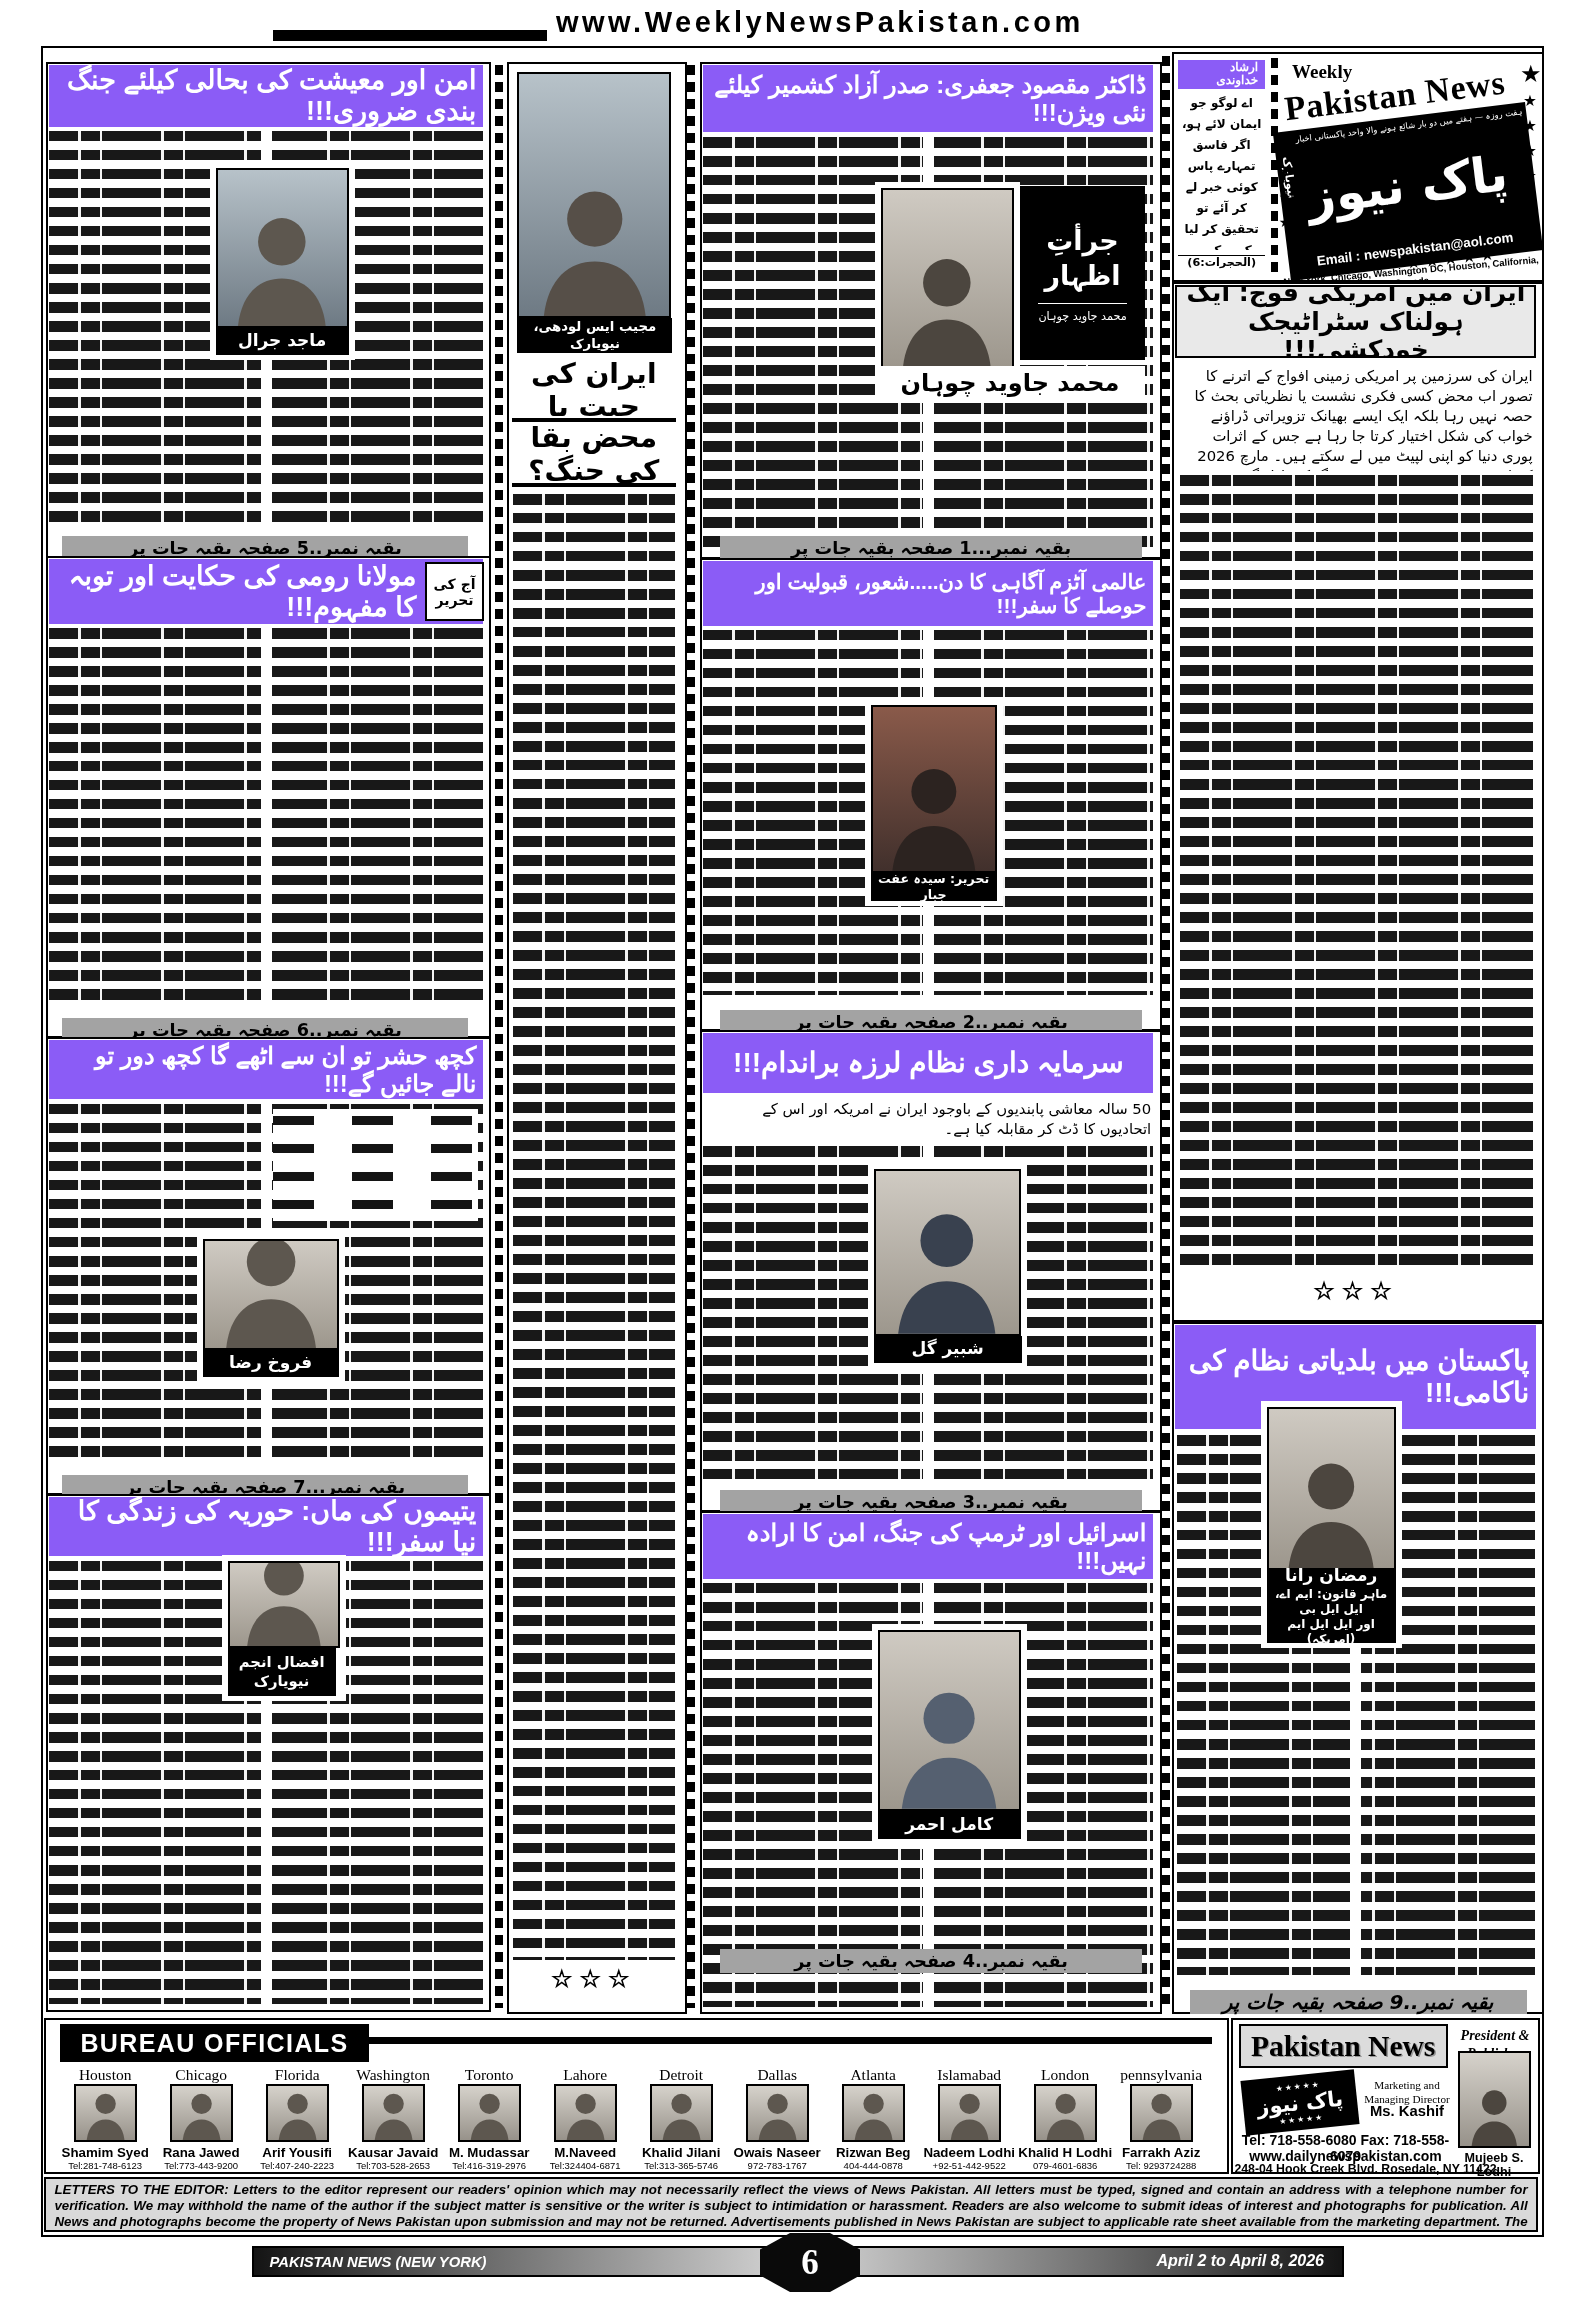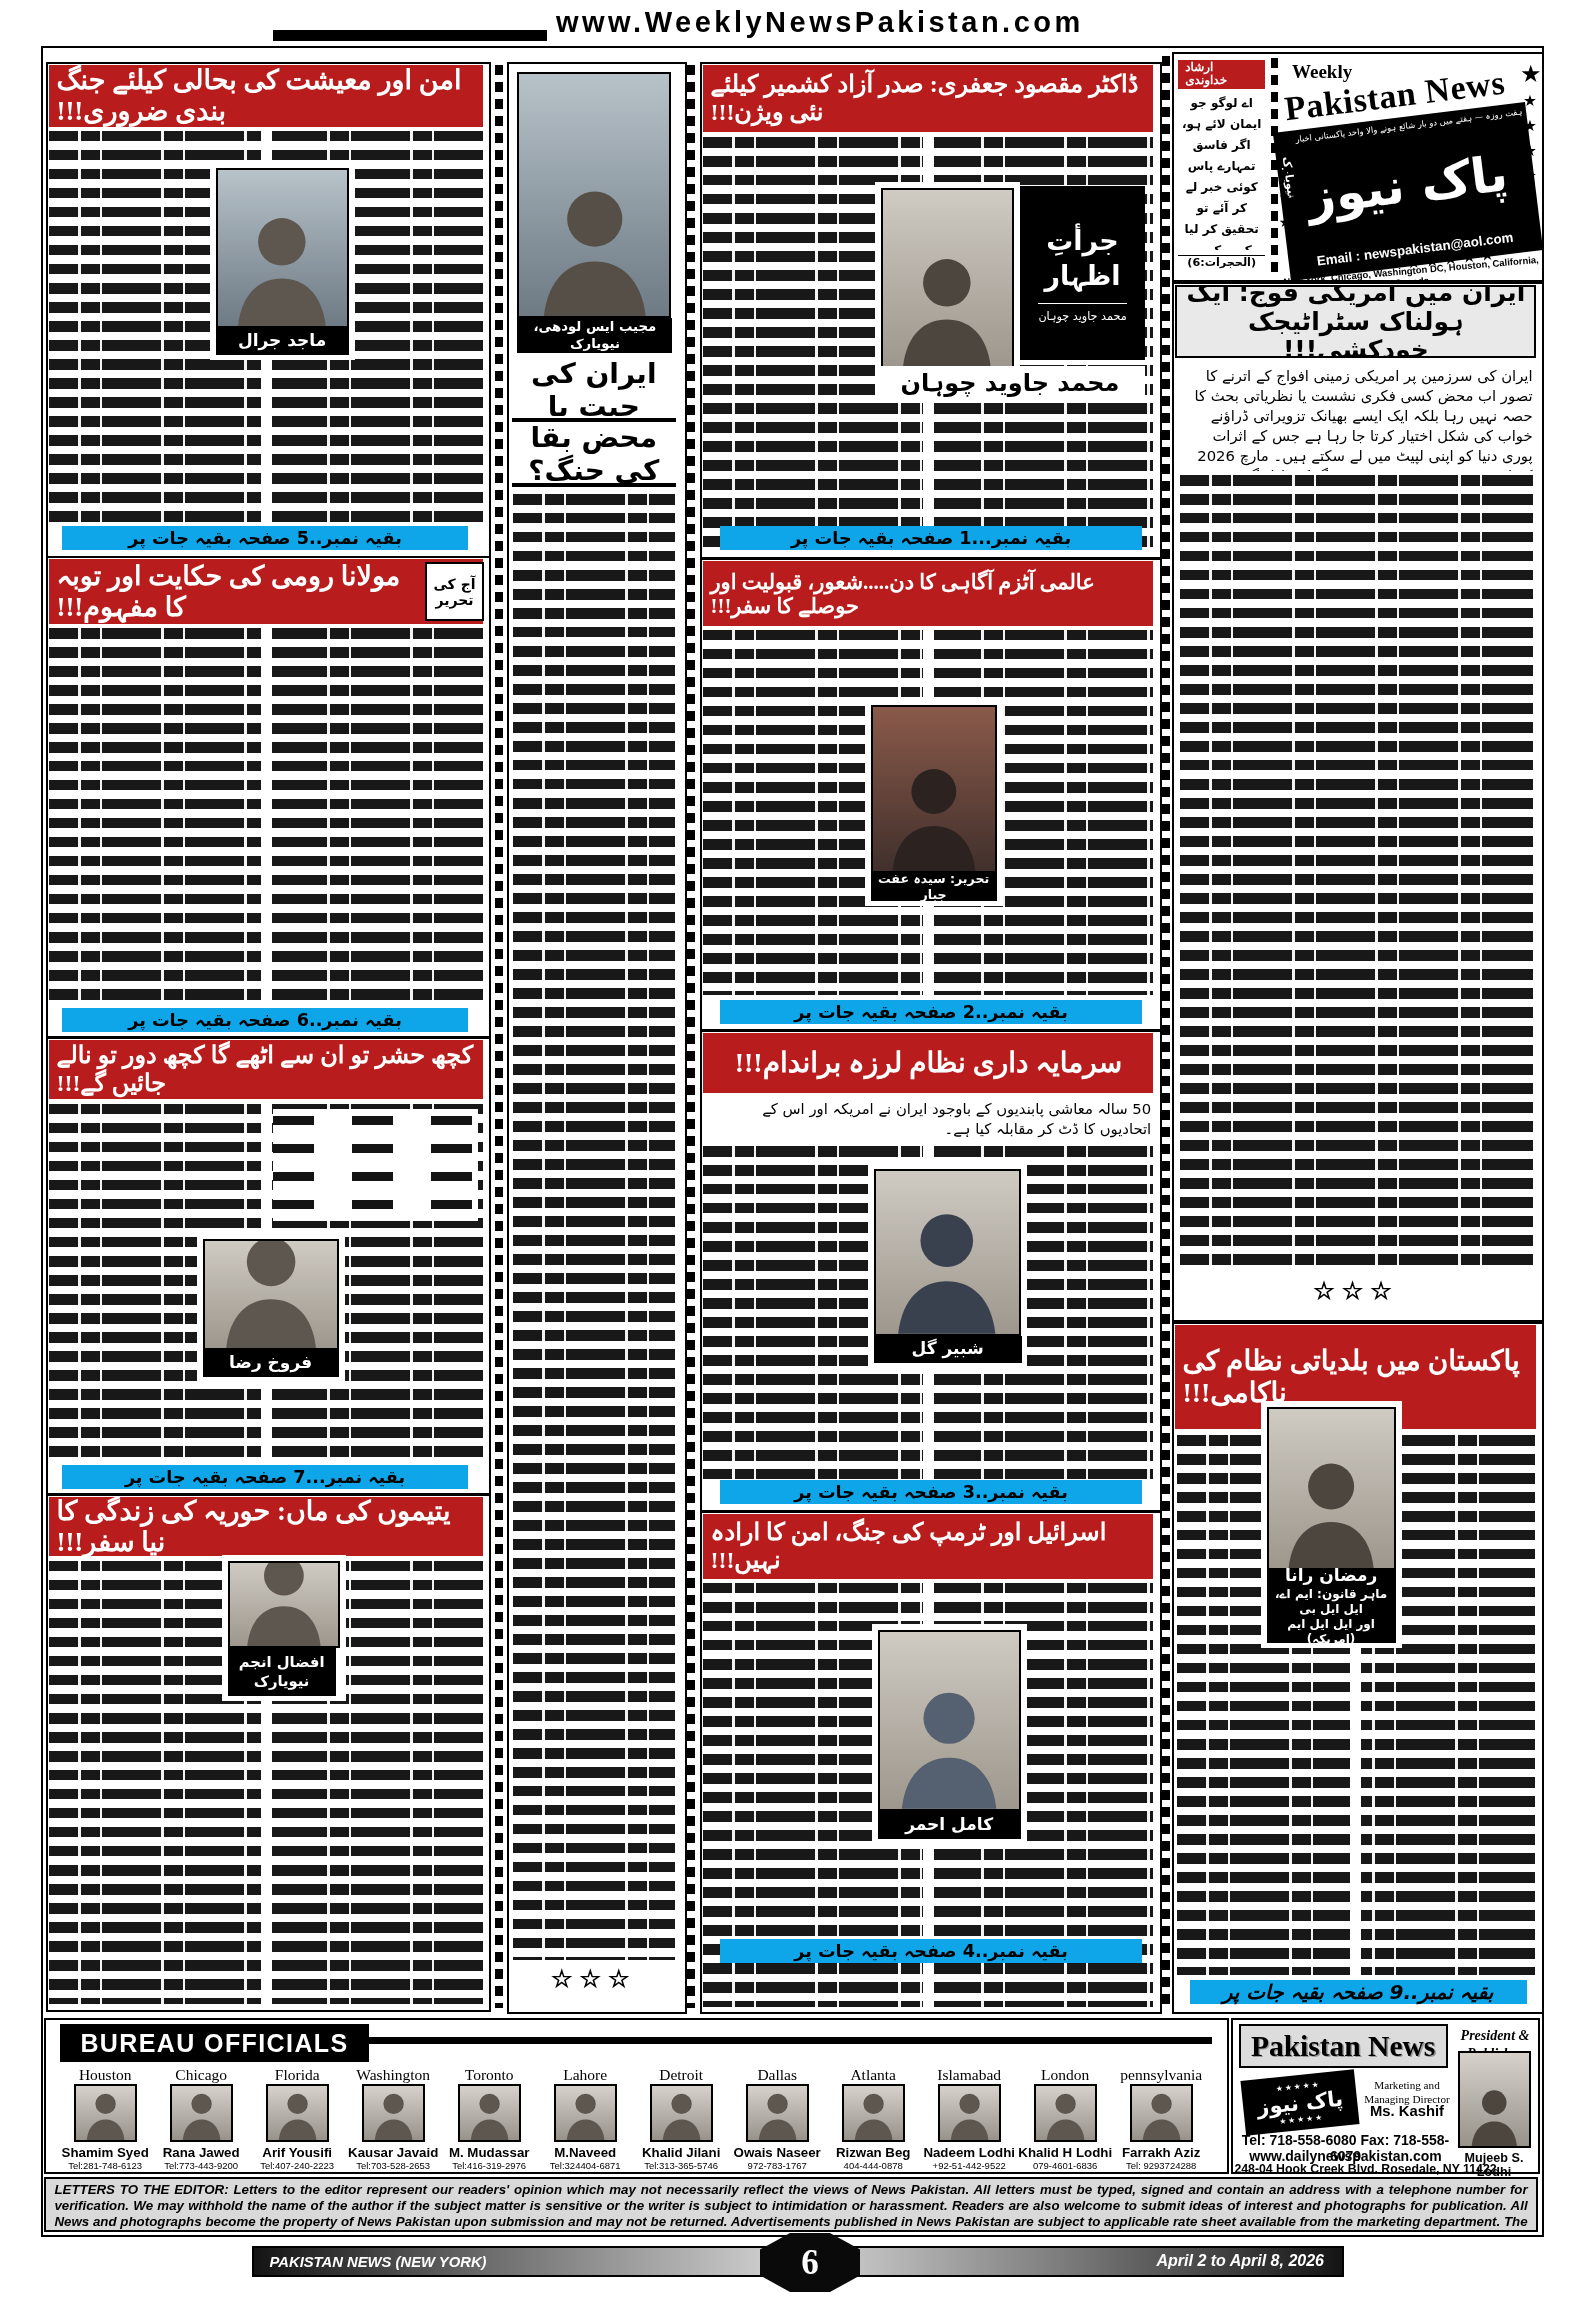--- a/index.html
+++ b/index.html
@@ -1,38 +1,38 @@
 <!DOCTYPE html>
 <html style="font-size:11.2px"><head>
 <meta charset="utf-8">
 <style>
   html,body{margin:0;padding:0;background:#fff;}
   body{width:1581px;height:2319px;position:relative;overflow:hidden;
        font-family:"Liberation Sans", sans-serif;color:#000;}
   .abs{position:absolute;}
   .frame{position:absolute;left:41px;top:46px;width:1499px;height:2187px;border:2.1px solid #000;}
   .artbox{position:absolute;border:2.1px solid #000;background:#fff;}
-  .hbar{position:absolute;background:#b91c1c;color:#fff;display:flex;align-items:center;justify-content:center;
-        direction:rtl;font-weight:700;text-align:left;line-height:1.15;overflow:hidden;
-        font-family:Liberation Serif, serif;padding:0 7px;box-sizing:border-box;}
+  .hbar{position:absolute;background:#8b5cf6;color:#fff;display:flex;align-items:center;justify-content:center;
+        direction:rtl;font-weight:700;text-align:right;line-height:1.15;overflow:hidden;
+        font-family:Liberation Sans, sans-serif;padding:0 7px;box-sizing:border-box;}
   .hlight{position:absolute;background:#e9e9e9;color:#000;border:2.1px solid #000;display:flex;align-items:center;
         justify-content:center;direction:rtl;font-weight:700;text-align:center;line-height:1.15;overflow:hidden;
         font-family:"DejaVu Sans",sans-serif;box-sizing:border-box;}
   .utext{position:absolute;background-color:#fff;background-image:
      repeating-linear-gradient(to right, rgba(255,255,255,0) 0 29px, rgba(255,255,255,.95) 29px 32px,
         rgba(255,255,255,0) 32px 51px, rgba(255,255,255,.95) 51px 53px, rgba(255,255,255,0) 53px 83px),
      repeating-linear-gradient(to bottom, #181818 0 10.5px, #ffffff 10.5px 19px);}
   .u2::after{content:"";position:absolute;top:0;bottom:0;left:50%;width:11.2px;margin-left:-5.6px;background:#fff;}
   .verseblock{position:absolute;background-color:#fff;background-image:
      repeating-linear-gradient(to right, rgba(255,255,255,0) 0 41px, #fff 41px 79px),
      repeating-linear-gradient(to bottom, #fff 0 7px, #141414 7px 16px, #fff 16px 28px);}
   .ulead{position:absolute;direction:rtl;text-align:right;overflow:hidden;background:#fff;
         font-family:"DejaVu Sans",sans-serif;line-height:1.35;}
-  .cont{position:absolute;direction:rtl;font-weight:700;text-align:right;background:#0ea5e9;
-        display:flex;align-items:center;justify-content:center;font-family:"DejaVu Sans",sans-serif;}
+  .cont{position:absolute;direction:rtl;font-weight:700;text-align:right;background:#a3a3a3;
+        display:flex;align-items:center;justify-content:center;font-family:"DejaVu Sans",sans-serif;margin-top:10px;}
   .pgroup{position:absolute;background:#fff;padding:5.6px;box-sizing:border-box;}
   .photo{border:2.1px solid #000;background:linear-gradient(180deg,#cfcac2,#9d978d);display:flex;align-items:flex-end;
         justify-content:center;overflow:hidden;}
   .photo.warm{background:linear-gradient(180deg,#8a5a4a,#41302c);}
   .photo.cool{background:linear-gradient(180deg,#b7c2c9,#6e7a84);}
   .photo svg{width:85%;height:auto;display:block;}
   .pcap{background:#000;color:#fff;direction:rtl;text-align:center;font-weight:700;display:flex;flex-direction:column;
         align-items:center;justify-content:center;font-family:"DejaVu Sans",sans-serif;line-height:1.25;}
   .chain{position:absolute;width:8.4px;background:repeating-linear-gradient(to bottom,#000 0 9.8px,rgba(0,0,0,0) 9.8px 17px);}
   .stars{position:absolute;text-align:center;font-weight:700;letter-spacing:7px;color:#000;}

